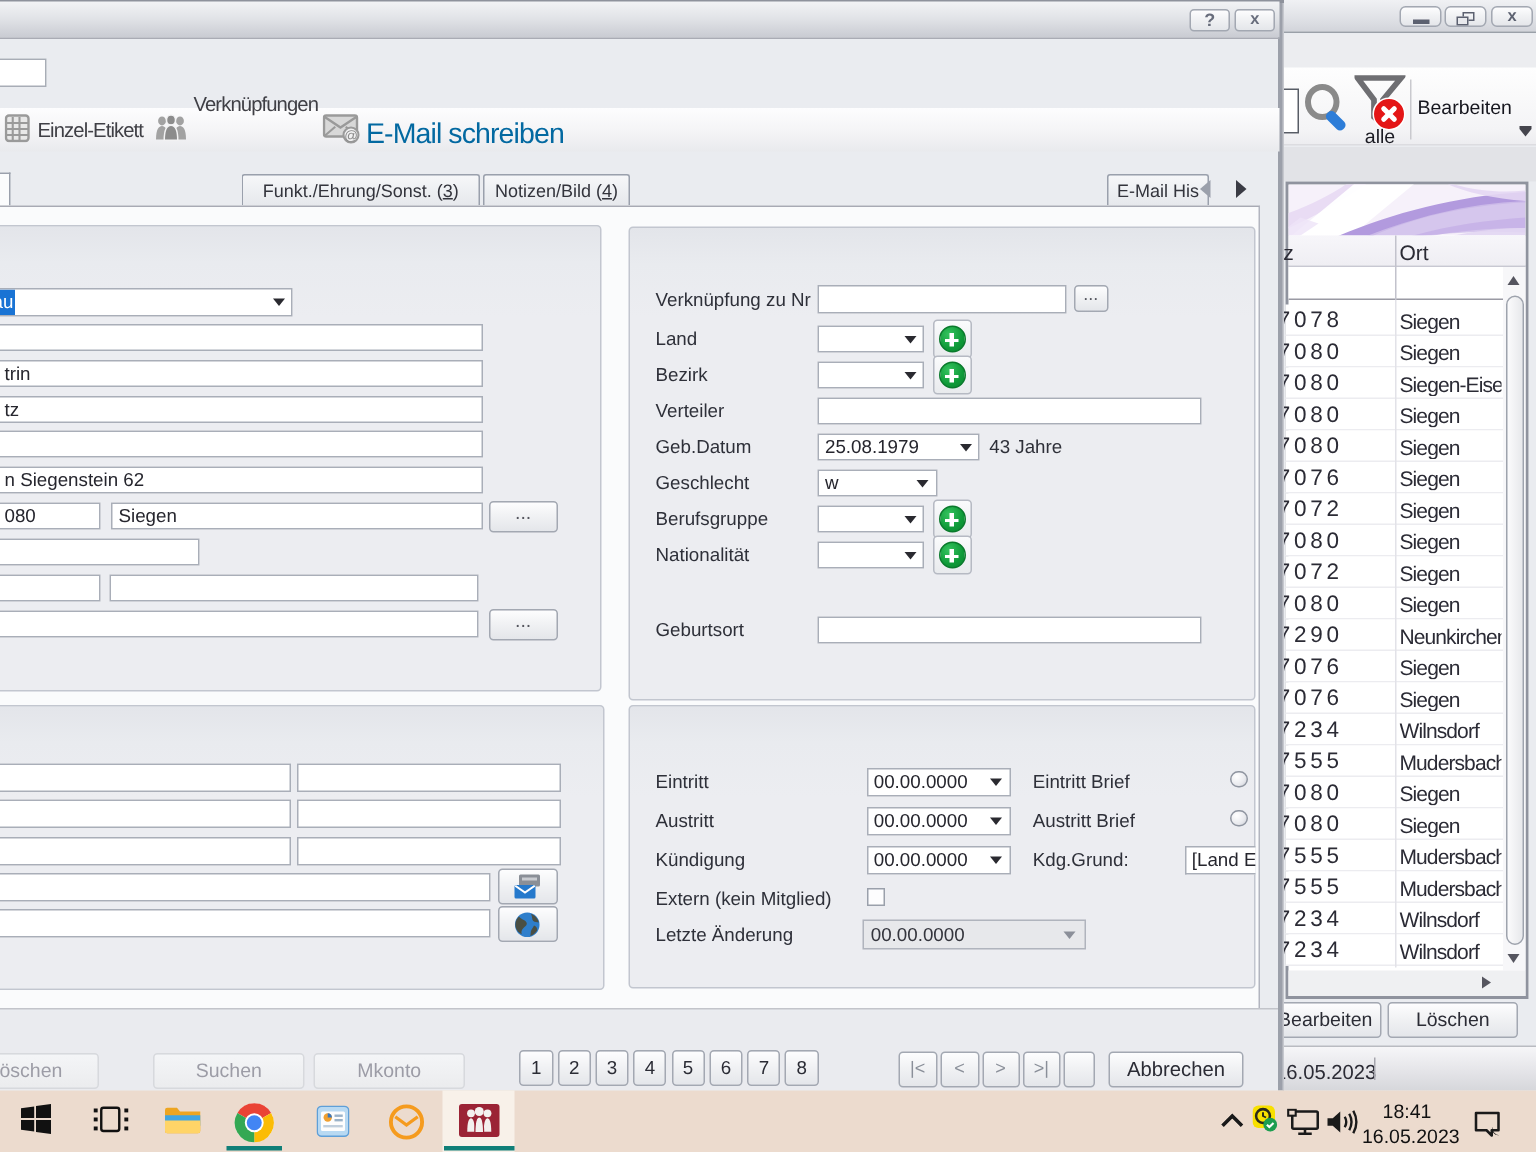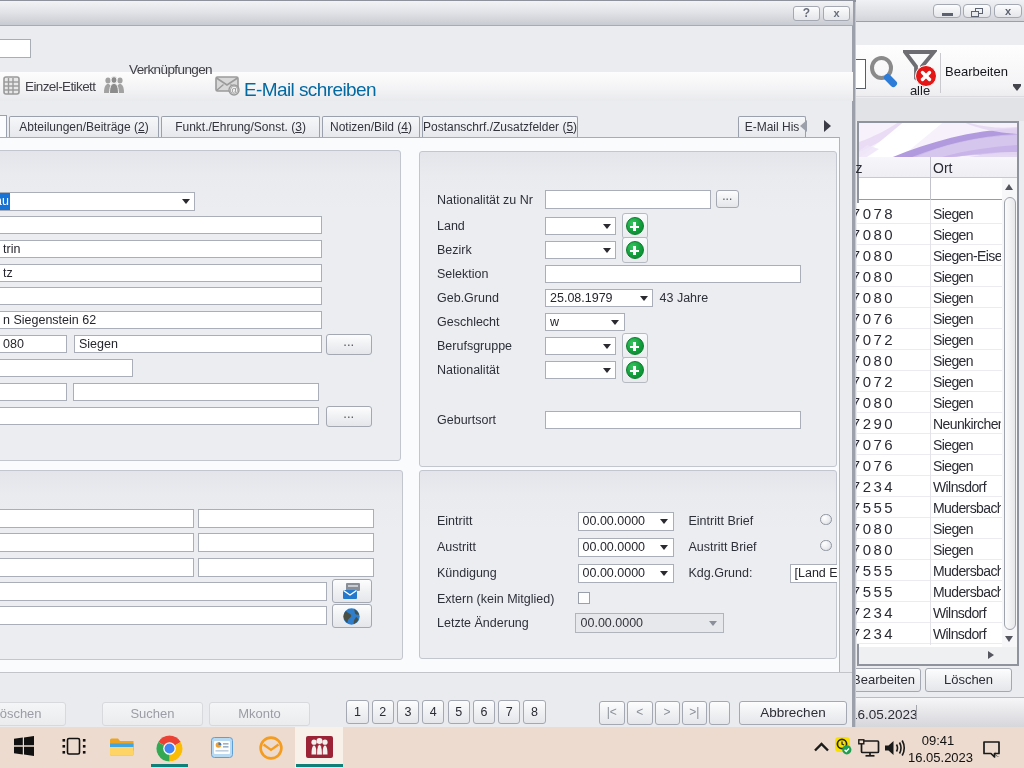--- a/index.html
+++ b/index.html
@@ -208,24 +208,22 @@
 <svg class="ab" style="left:215px;top:76px" width="26" height="20" viewBox="0 0 26 20">
       <rect x="1" y="1" width="22" height="14" rx="1.5" fill="#d8d8d8" stroke="#9a9a9a" stroke-width="1.6"></rect>
       <path d="M1.5 2 L12 9 L22.5 2" fill="none" stroke="#9a9a9a" stroke-width="1.6"></path>
       <path d="M1.5 14.5 L8.5 8.5 M22.5 14.5 L15.5 8.5" stroke="#9a9a9a" stroke-width="1.4"></path>
       <circle cx="19" cy="14" r="5" fill="#f0f0f1" stroke="#9a9a9a" stroke-width="1.4"></circle>
       <text x="19" y="17.4" text-anchor="middle" font-size="9" fill="#8a8a8a" font-family="Liberation Sans">@</text>
     </svg>
 <div class="ab" style="left:244px;top:79px;font-size:19px;letter-spacing:-0.6px;color:#0369a1">E-Mail schreiben</div>
 
 <div class="ab" style="left:0;top:115px;width:7px;height:22px;background:#fbfcfd;border:1px solid #9aa0ac;border-left:none;border-bottom:none"></div>
-<div class="ab" style="left:9px;top:116px;width:150px;height:21px;background:linear-gradient(#f6f7f9,#eceef1 60%,#e6e8ec);border:1px solid #9aa0ac;border-bottom:none;border-radius:2px 2px 0 0;font-size:12px;color:#33343c;text-align:center;line-height:21px;white-space:nowrap;overflow:hidden">Abteilungen/Beiträge (<u>2</u>)</div>
 <div class="ab" style="left:161px;top:116px;width:159px;height:21px;background:linear-gradient(#f6f7f9,#eceef1 60%,#e6e8ec);border:1px solid #9aa0ac;border-bottom:none;border-radius:2px 2px 0 0;font-size:12px;color:#33343c;text-align:center;line-height:21px;white-space:nowrap;overflow:hidden">Funkt./Ehrung/Sonst. (<u>3</u>)</div>
 <div class="ab" style="left:322px;top:116px;width:98px;height:21px;background:linear-gradient(#f6f7f9,#eceef1 60%,#e6e8ec);border:1px solid #9aa0ac;border-bottom:none;border-radius:2px 2px 0 0;font-size:12px;color:#33343c;text-align:center;line-height:21px;white-space:nowrap;overflow:hidden">Notizen/Bild (<u>4</u>)</div>
-<div class="ab" style="left:422px;top:116px;width:156px;height:21px;background:linear-gradient(#f6f7f9,#eceef1 60%,#e6e8ec);border:1px solid #9aa0ac;border-bottom:none;border-radius:2px 2px 0 0;font-size:12px;color:#33343c;text-align:center;line-height:21px;white-space:nowrap;overflow:hidden">Postanschrf./Zusatzfelder (<u>5</u>)</div>
 <div class="ab" style="left:738px;top:116px;width:68px;height:21px;background:linear-gradient(#f6f7f9,#eceef1 60%,#e6e8ec);border:1px solid #9aa0ac;border-bottom:none;border-radius:2px 2px 0 0;font-size:12px;color:#33343c;text-align:center;line-height:21px;white-space:nowrap;overflow:hidden">E-Mail His</div>
 <div class="ab" style="left:800px;top:120px;width:0;height:0;border-top:6px solid transparent;border-bottom:6px solid transparent;border-right:7px solid #9ba0ab"></div>
 <div class="ab" style="left:824px;top:120px;width:0;height:0;border-top:6px solid transparent;border-bottom:6px solid transparent;border-left:7px solid #3a3b44"></div>
 
 <div class="ab" style="left:0;top:137px;width:840px;height:535px;background:#fafbfc;border-top:1px solid #a8aab4;border-right:1px solid #b2b5bf"></div>
 
 <div class="grp" style="left:-10px;top:150px;width:411px;height:311px"></div>
 <div class="inp" style="left:-2px;top:192px;width:197px;height:18.5px"><span style="background:#1973d4;color:#fff;padding:1px 1px 2px 0;margin-left:-8px">au</span></div>
 <div class="cmbarr" style="left:182px;top:199px"></div>
 <div class="inp" style="left:-2px;top:216px;width:324px;height:18px"></div>
@@ -236,38 +234,38 @@
 <div class="inp" style="left:-2px;top:335px;width:69px;height:18px">080</div>
 <div class="inp" style="left:74px;top:335px;width:248px;height:18px">Siegen</div>
 <div class="btn" style="left:326px;top:334px;width:45.5px;height:20.5px;line-height:14px;color:#55565e">...</div>
 <div class="inp" style="left:-2px;top:359px;width:135px;height:18px"></div>
 <div class="inp" style="left:-2px;top:383px;width:69px;height:18px"></div>
 <div class="inp" style="left:73px;top:383px;width:246px;height:18px"></div>
 <div class="inp" style="left:-2px;top:407px;width:321px;height:18px"></div>
 <div class="btn" style="left:326px;top:406px;width:45.5px;height:20.5px;line-height:14px;color:#55565e">...</div>
 
 <div class="grp" style="left:419px;top:151px;width:418px;height:316px"></div>
-<div class="lbl" style="left:437px;top:192.5px">Nationalität zu Nr</div>
+<div class="lbl" style="left:437px;top:192.5px">Verknüpfung zu Nr</div>
 <div class="inp" style="left:545px;top:190px;width:166px;height:18.5px"></div>
 <div class="btn" style="left:716px;top:190px;width:22.5px;height:18px;line-height:11px;color:#55565e;font-size:12px">...</div>
 <div class="lbl" style="left:437px;top:219px">Land</div>
 <div class="inp" style="left:545px;top:216.5px;width:71px;height:18.5px"></div>
 <div class="cmbarr" style="left:603px;top:223.5px"></div>
 <div class="plus" style="left:621.5px;top:213px">
       <i></i>
     </div>
 <div class="lbl" style="left:437px;top:243px">Bezirk</div>
 <div class="inp" style="left:545px;top:240.5px;width:71px;height:18.5px"></div>
 <div class="cmbarr" style="left:603px;top:247.5px"></div>
 <div class="plus" style="left:621.5px;top:237px">
       <i></i>
     </div>
-<div class="lbl" style="left:437px;top:267px">Selektion</div>
+<div class="lbl" style="left:437px;top:267px">Verteiler</div>
 <div class="inp" style="left:545px;top:264.5px;width:256px;height:18.5px"></div>
-<div class="lbl" style="left:437px;top:291px">Geb.Grund</div>
+<div class="lbl" style="left:437px;top:291px">Geb.Datum</div>
 <div class="inp" style="left:545px;top:288.5px;width:108px;height:18.5px">25.08.1979</div>
 <div class="cmbarr" style="left:640px;top:295.5px"></div>
 <div class="lbl" style="left:659.5px;top:291px">43 Jahre</div>
 <div class="lbl" style="left:437px;top:315px">Geschlecht</div>
 <div class="inp" style="left:545px;top:312.5px;width:80px;height:18.5px">w</div>
 <div class="cmbarr" style="left:611px;top:319.5px"></div>
 <div class="lbl" style="left:437px;top:339px">Berufsgruppe</div>
 <div class="inp" style="left:545px;top:336.5px;width:71px;height:18.5px"></div>
 <div class="cmbarr" style="left:603px;top:343.5px"></div>
 <div class="plus" style="left:621.5px;top:333px">
@@ -337,21 +335,21 @@
 <div class="btn" style="left:422.2px;top:700px;width:22.3px;height:24.3px;line-height:22px;font-size:12.5px">4</div>
 <div class="btn" style="left:447.5px;top:700px;width:22.3px;height:24.3px;line-height:22px;font-size:12.5px">5</div>
 <div class="btn" style="left:472.8px;top:700px;width:22.3px;height:24.3px;line-height:22px;font-size:12.5px">6</div>
 <div class="btn" style="left:498.1px;top:700px;width:22.3px;height:24.3px;line-height:22px;font-size:12.5px">7</div>
 <div class="btn" style="left:523.4px;top:700px;width:22.3px;height:24.3px;line-height:22px;font-size:12.5px">8</div>
 <div class="btn" style="left:599px;top:701px;width:25.5px;height:23.5px;line-height:21px;font-size:12px;color:#8a8f99">|&lt;</div>
 <div class="btn" style="left:627px;top:701px;width:25.5px;height:23.5px;line-height:21px;font-size:12px;color:#8a8f99">&lt;</div>
 <div class="btn" style="left:654.5px;top:701px;width:25px;height:23.5px;line-height:21px;font-size:12px;color:#8a8f99">&gt;</div>
 <div class="btn" style="left:681.5px;top:701px;width:25.5px;height:23.5px;line-height:21px;font-size:12px;color:#8a8f99">&gt;|</div>
 <div class="btn" style="left:708.5px;top:701px;width:21px;height:23.5px"></div>
-<div class="btn" style="left:739px;top:701px;width:108px;height:24px;line-height:22px;font-size:13.5px">Abbrechen</div>
+<div class="btn" style="left:739px;top:701px;width:90px;height:24px;line-height:22px;font-size:13.5px">Abbrechen</div>
 
 <div class="ab" style="left:0;top:727px;width:1024px;height:41px;background:#ecdbce"></div>
 <div class="ab" style="left:295px;top:727px;width:48px;height:41px;background:#f8f1e9"></div>
 <div class="ab" style="left:151px;top:763.5px;width:37px;height:3.5px;background:#107f78"></div>
 <div class="ab" style="left:295.5px;top:763.5px;width:47px;height:3.5px;background:#107f78"></div>
 <svg class="ab" style="left:14px;top:736px" width="20" height="20" viewBox="0 0 20 20">
       <g fill="#111">
         <path d="M0 2.8 L8.8 1.6 L8.8 9.3 L0 9.3 Z"></path>
         <path d="M10 1.4 L20 0 L20 9.3 L10 9.3 Z"></path>
         <path d="M0 10.7 L8.8 10.7 L8.8 18.4 L0 17.2 Z"></path>
@@ -425,18 +423,18 @@
         <line x1="7.5" y1="16.8" x2="16.5" y2="16.8"></line>
       </g>
       <g stroke="#1a1a1a" stroke-width="1.4" fill="#ecdbce">
         <rect x="0.8" y="0.8" width="5" height="4"></rect>
       </g>
     </svg>
 <svg class="ab" style="left:884px;top:739px" width="22" height="18" viewBox="0 0 22 18">
       <path d="M1 6.5 L4.5 6.5 L9.5 2 L9.5 16 L4.5 11.5 L1 11.5 Z" fill="#1a1a1a"></path>
       <path d="M12.5 5.5 Q14.5 9 12.5 12.5 M15.5 3.5 Q18.5 9 15.5 14.5 M18.2 1.5 Q22.3 9 18.2 16.5" stroke="#1a1a1a" stroke-width="1.6" fill="none"></path>
     </svg>
-<div class="ab" style="left:908px;top:732.5px;width:60px;text-align:center;font-size:13px;color:#111">09:41</div>
+<div class="ab" style="left:908px;top:732.5px;width:60px;text-align:center;font-size:13px;color:#111">18:41</div>
 <div class="ab" style="left:908px;top:750px;width:60px;text-align:center;font-size:13px;color:#111">16.05.2023</div>
 <svg class="ab" style="left:982px;top:740px" width="19" height="19" viewBox="0 0 19 19">
       <path d="M2 2 L17 2 L17 13.5 L12.5 13.5 L12.5 17 L9 13.5 L2 13.5 Z" fill="none" stroke="#1a1a1a" stroke-width="1.7" stroke-linejoin="round"></path>
       <path d="M13.2 11.2 A4 4 0 0 0 17.5 16.8 A4.6 4.6 0 0 1 13.2 11.2 Z" fill="#1a1a1a"></path>
     </svg>
 </div>
 </body></html>

